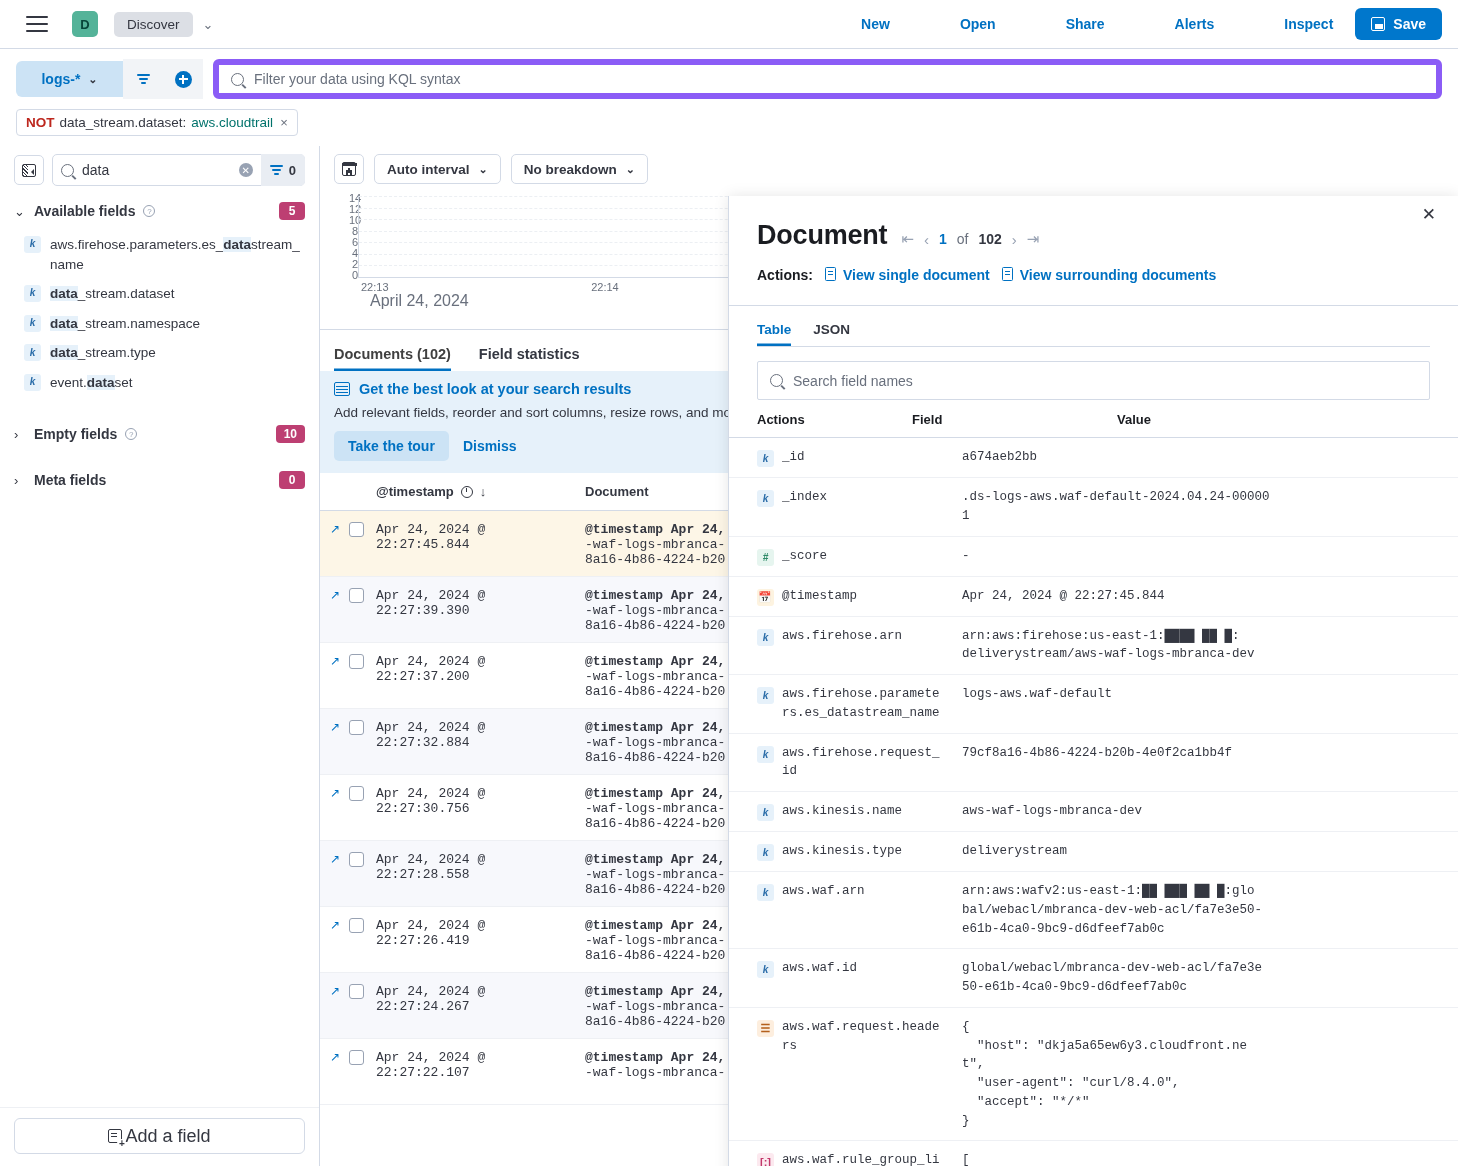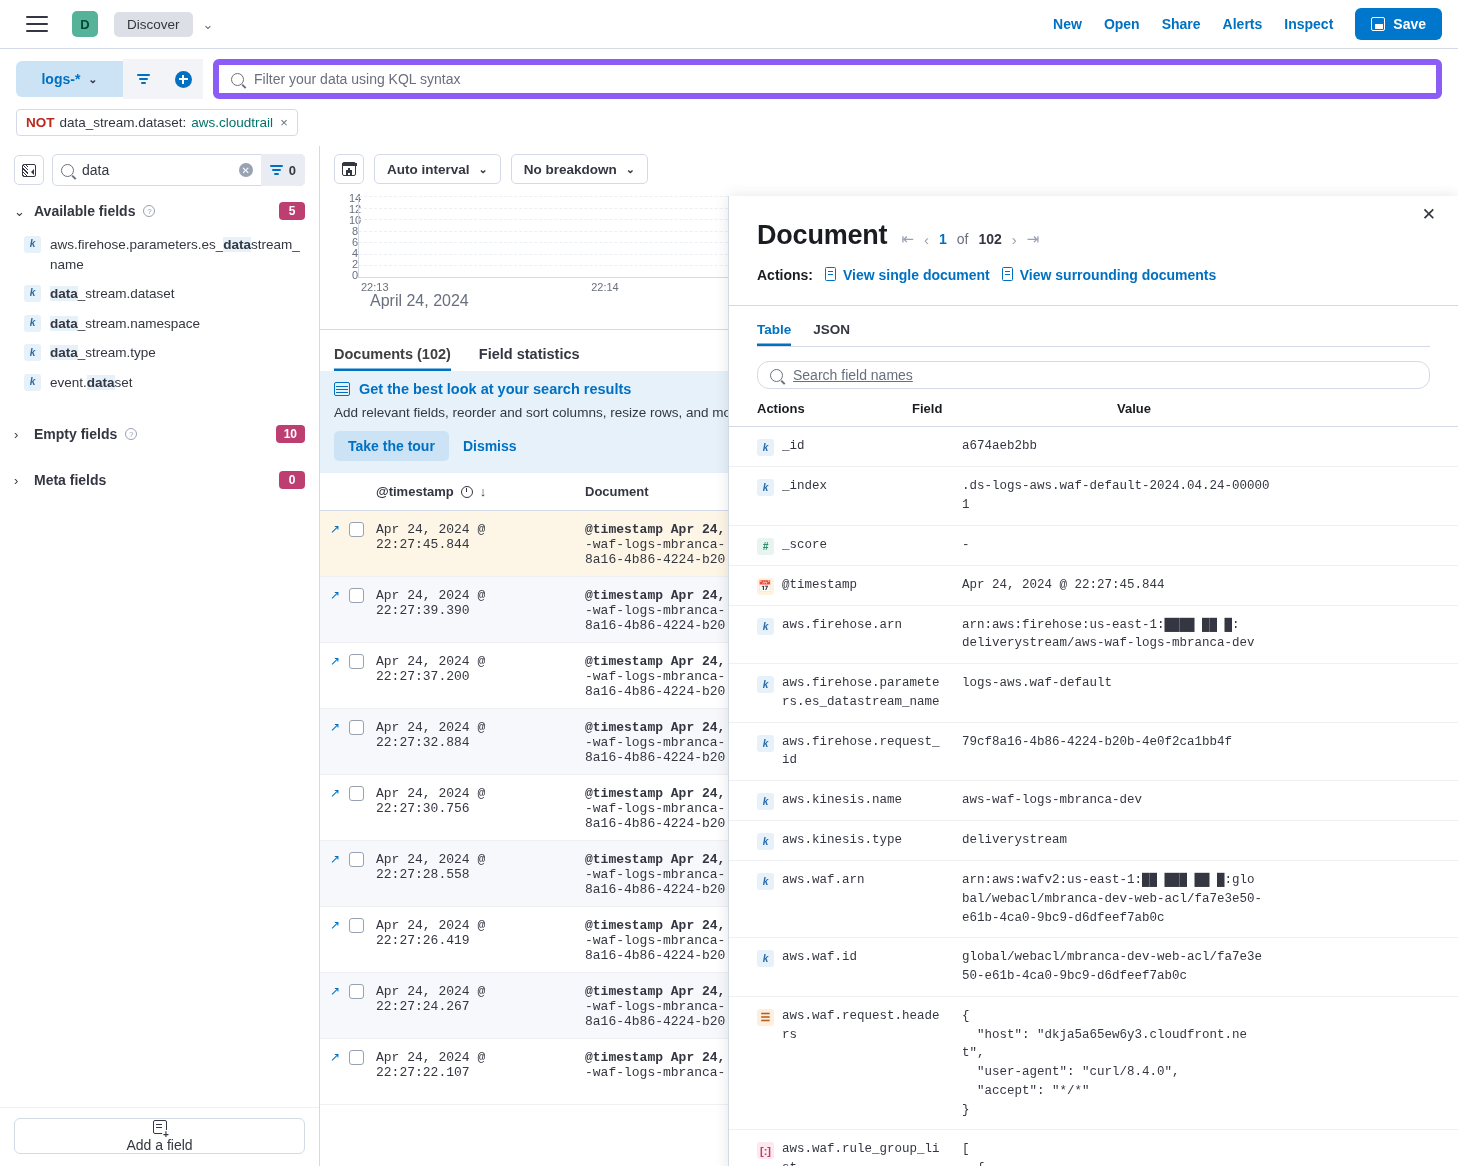--- a/index.html
+++ b/index.html
@@ -29,21 +29,21 @@
     display:flex; align-items:center; justify-content:center;
     margin-left: 24px;
   }
   .app-pill {
     margin-left: 16px; background:#dcdfe5; border-radius: 5px;
     padding: 5px 13px; font-size: 13.5px; color:#343741;
     cursor:pointer;
   }
   .chev-nav { margin-left: 10px; color:#69707d; font-size: 13px; }
   .nav-right { margin-left:auto; display:flex; align-items:center; gap: 22px; }
-  .nav-link { color:#0071c2; font-size:14px; font-weight:600; cursor:pointer; }
+  .nav-link { color:#0071c2; font-size:14px; font-weight:600; cursor:pointer;margin-left:48px; }
   .save-btn {
     background:#0077cc; color:#fff; border-radius:6px;
     padding: 8px 16px; font-size:14px; font-weight:600;
     display:flex; align-items:center; gap:8px; cursor:pointer;
   }
   .save-ico { width:14px; height:14px; border:1.6px solid #fff; border-radius:2px; position:relative; }
   .save-ico::after { content:""; position:absolute; left:3px; top:6px; width:8px; height:5px; background:#fff; }
 
   
   #querybar { padding: 10px 16px 0 16px; display:flex; align-items:center; gap:0; }
@@ -107,21 +107,21 @@
   .sec-title { font-size:14px; font-weight:700; color:#343741; }
   .qmark { width:12px;height:12px;border:1.2px solid #98a2b3;border-radius:50%;font-size:8px;color:#98a2b3;display:flex;align-items:center;justify-content:center;}
   .badge { margin-left:auto; background:#bd3f72; color:#fff; font-size:12px; font-weight:700; border-radius:4px; padding:2px 8px; min-width:26px;text-align:center;}
   .fld-item { display:flex; align-items:flex-start; gap:9px; padding: 5px 14px 5px 24px; font-size:13.5px; cursor:pointer; line-height:1.45;}
   .ktag { width:17px;height:17px;border-radius:3px;background:#e6f1fa;color:#2a6ca8;font-size:10px;font-weight:700;font-style:italic;display:flex;align-items:center;justify-content:center;flex:none;margin-top:1px;}
   .fld-item .nm { color:#343741; word-break:break-all; }
   .fld-item .nm b { background:#e6f1fa; font-weight:700; }
   .addfield-wrap { position:absolute; left:0; right:0; bottom:0; padding: 10px 14px 14px 14px; border-top:1px solid #eef0f4; background:#fff;}
   .addfield {
     width:100%; height:36px; border:1px solid #d3dae6; border-radius:6px; background:#fff;
-    display:flex; align-items:center; justify-content:center; gap:3px; font-size:14px; cursor:pointer; color:#343741;flex-direction:column;
+    display:flex; align-items:center; justify-content:center; gap:3px; font-size:18px; cursor:pointer; color:#343741;
   }
   .addf-ico { width:14px;height:14px;border:1.5px solid #343741;border-radius:2px;position:relative;}
   .addf-ico::before{content:"";position:absolute;left:2px;top:3px;right:4px;height:1.2px;background:#343741;box-shadow:0 3px 0 #343741;}
   .addf-ico::after{content:"+";position:absolute;right:-5px;bottom:-6px;font-size:10px;line-height:9px;background:#fff;border-radius:50%;width:9px;height:9px;text-align:center;font-weight:700;}
 
   
   #center { flex:1; min-width:0; position:relative; background:#fff; display:flex; flex-direction:column; }
   .chart-toolbar { display:flex; align-items:center; gap:10px; padding: 8px 14px 4px 14px;}
   .cal-btn { width:30px;height:30px;border:1px solid #d3dae6;border-radius:5px;display:flex;align-items:center;justify-content:center;cursor:pointer;}
   .cal-glyph{width:14px;height:14px;border:1.5px solid #343741;border-radius:2px;position:relative;}
@@ -186,21 +186,21 @@
   .fly-actions { display:flex; align-items:center; gap:12px; margin-top:16px; font-size:14px; }
   .fa-label { font-weight:700; color:#1a1c21; }
   .fa-link { color:#0071c2; font-weight:600; cursor:pointer; display:flex; align-items:flex-start; gap:7px;}
   .doc-ico { width:11px;height:14px;border:1.4px solid #0071c2;border-radius:1.5px;position:relative;flex:none;}
   .doc-ico::after{content:"";position:absolute;left:2px;top:3px;right:2px;height:1px;background:#0071c2;box-shadow:0 3px 0 #0071c2;}
   .fly-divider { border-bottom:1px solid #d3dae6; margin-top: 22px; }
   .fly-tabs { display:flex; gap:22px; padding: 16px 28px 0 28px; }
   .fly-tab { font-size:13.5px; font-weight:700; padding-bottom:9px; cursor:pointer; color:#343741; }
   .fly-tab.active { color:#0071c2; box-shadow: inset 0 -2.5px 0 #0071c2; }
   .fly-tabs-rule { border-bottom:1px solid #d3dae6; margin: 0 28px; }
-  .fly-search { margin: 14px 28px 0 28px; height:28px; border:1px solid #d3dae6; border-radius:12px; display:flex; align-items:center; gap:10px; padding: 0 12px; color:#69707d; font-size:14px;text-decoration:underline;}
+  .fly-search { margin: 14px 28px 0 28px; height:39px; border:1px solid #d3dae6; border-radius:2px; display:flex; align-items:center; gap:10px; padding: 0 12px; color:#69707d; font-size:14px;}
   .dt-head { display:flex; padding: 12px 28px 10px 28px; font-size:13px; font-weight:700; border-bottom:1px solid #d3dae6; color:#1a1c21;}
   .dt-c1 { width:155px; flex:none;}
   .dt-c2 { width:205px; flex:none;}
   .dt-body { flex:1; overflow:hidden; }
   .dt-row { display:flex; padding: 10px 28px; border-bottom:1px solid #eef0f4; font-size:13px; }
   .dt-f { width:205px; flex:none; display:flex; gap:8px; align-items:flex-start; padding-left: 155px; box-sizing:content-box; margin-left:-155px;}
   .dt-fname { font-family:"Liberation Mono", monospace; font-size:12.5px; color:#343741; word-break:break-all; line-height:1.5; width: 160px;}
   .dt-v { flex:1; font-family:"Liberation Mono", monospace; font-size:12.5px; color:#343741; line-height:1.5; white-space:pre-wrap; word-break:break-all; min-width:0;}
   .tico { width:17px;height:17px;border-radius:3px;font-size:10px;font-weight:700;font-style:italic;display:flex;align-items:center;justify-content:center;flex:none;margin-top:2px;}
   .tico.k { background:#e6f1fa; color:#2a6ca8; }

